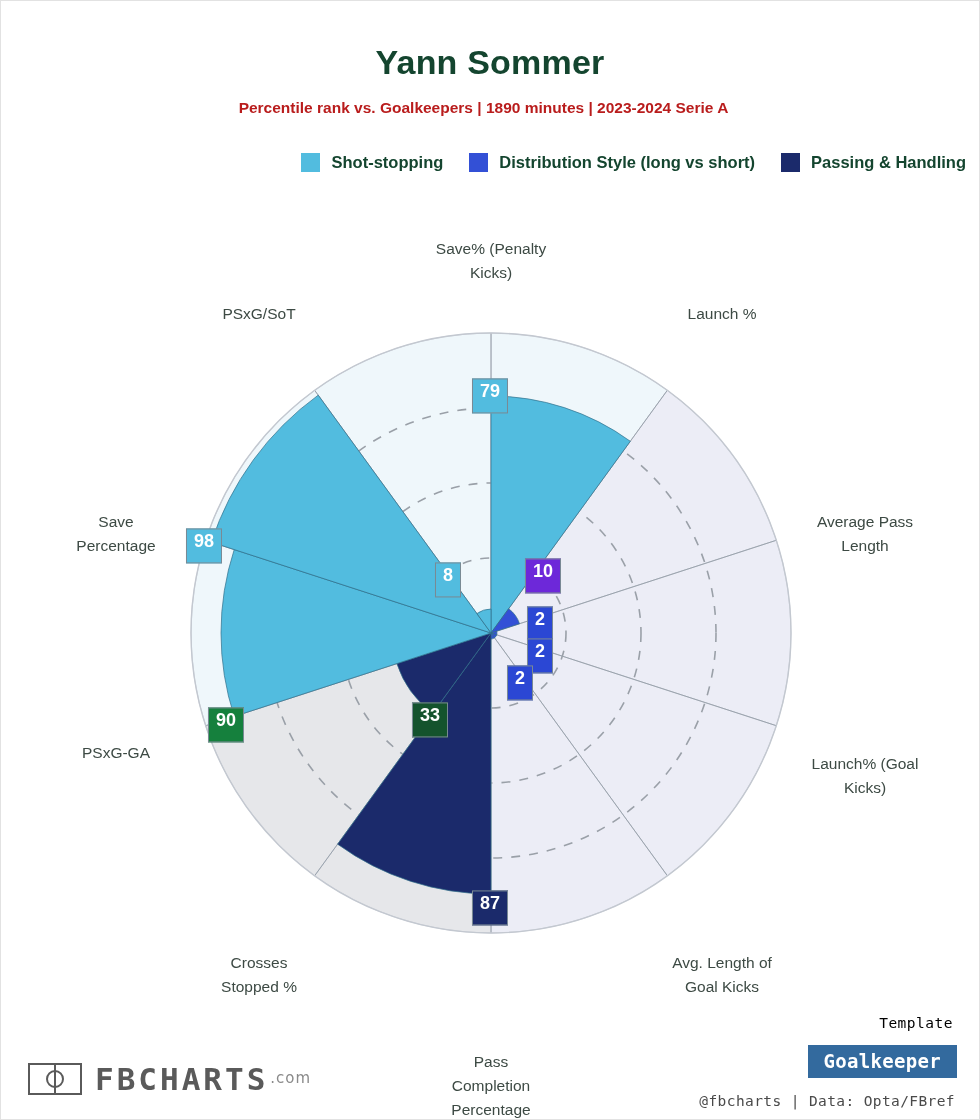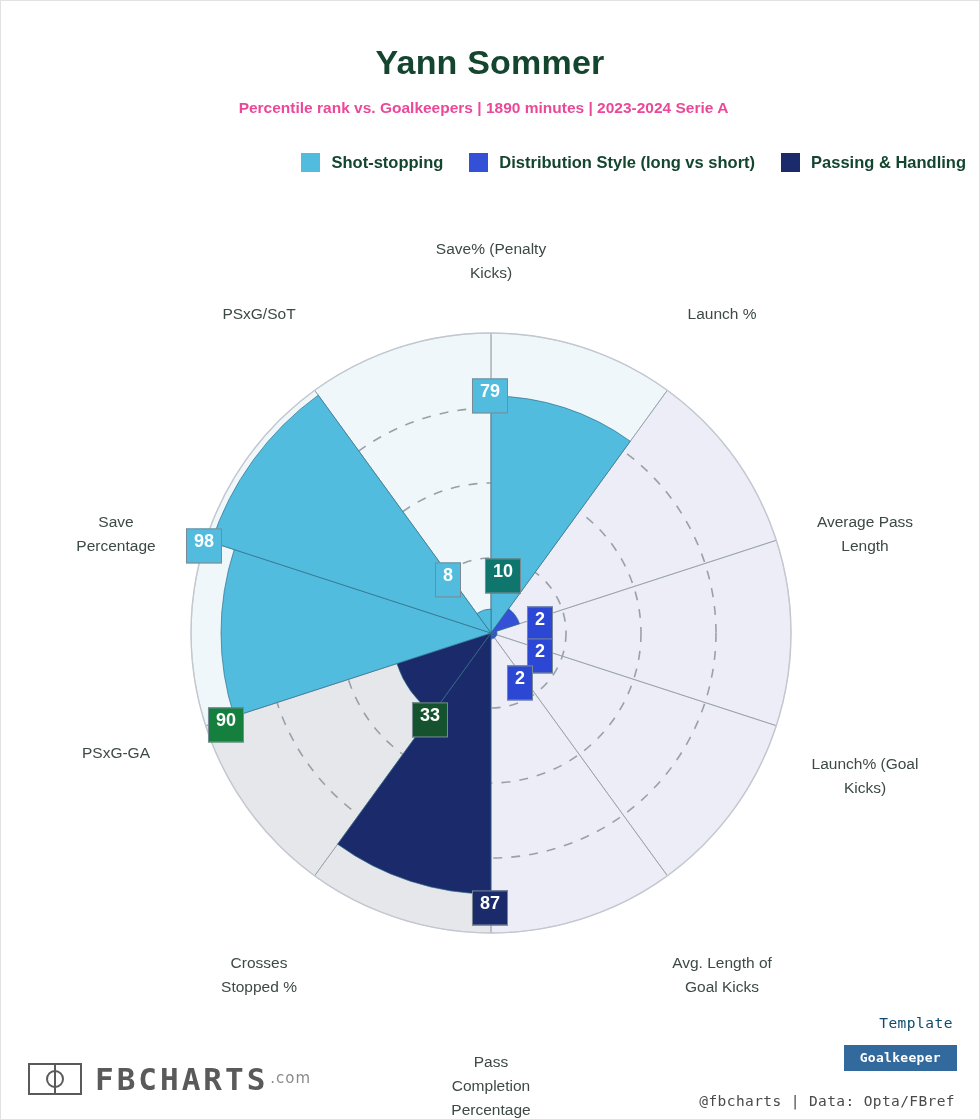--- a/index.html
+++ b/index.html
@@ -20,21 +20,21 @@
     position:absolute;left:0;right:0;top:42px;
     text-align:center;
     font-size:34px;font-weight:bold;
     color:#14452f;
     letter-spacing:0.2px;
   }
   .subtitle{
     position:absolute;left:0;right:13px;top:98px;
     text-align:center;
     font-size:15.5px;font-weight:bold;
-    color:#ec4899;
+    color:#b91c1c;
   }
   .legend{
     position:absolute;left:0;right:0;top:152px;
     display:flex;justify-content:flex-end;align-items:center;
     gap:0px;
   }
   .legend-item{
     display:flex;align-items:center;
     margin:0 13px;
   }
@@ -56,29 +56,29 @@
     position:absolute;
     font-size:15.5px;
     color:#3d4a44;
     text-align:center;
     line-height:1.55;
     white-space:pre-line;
   }
   .footer-template{
     position:absolute;right:26px;top:1014px;
     font-size:14.5px;
-    color:#0c4a6e;
+    color:#000000;
     font-family:"DejaVu Sans Mono", monospace;
     letter-spacing:0.5px;
   }
   .footer-badge{
     position:absolute;right:22px;top:1044px;
     background:#336a9e;
     color:#ffffff;
-    font-size:13px;font-weight:bold;
+    font-size:19px;font-weight:bold;
     padding:5px 16px 6px 16px;
     font-family:"DejaVu Sans Mono", monospace;
     letter-spacing:0.3px;
   }
   .footer-credit{
     position:absolute;right:24px;top:1092px;
     font-size:14.5px;
     color:#4a4a4a;
     font-family:"DejaVu Sans Mono", monospace;
     letter-spacing:0.4px;
@@ -196,21 +196,21 @@
 (Launched)</div>
       <div class="axis-label" style="left: 148px; top: 950px; width: 220px;">Crosses
 Stopped %</div>
       <div class="axis-label" style="left: 5px; top: 740px; width: 220px;">PSxG-GA</div>
       <div class="axis-label" style="left: 5px; top: 509px; width: 220px;">Save
 Percentage</div>
       <div class="axis-label" style="left: 148px; top: 301px; width: 220px;">PSxG/SoT</div>
     </div>
   <div id="value-labels">
       <div class="val-box" style="left: 489px; top: 395px; background: rgb(82, 188, 223);">79</div>
-      <div class="val-box" style="left: 502px; top: 575px; background: #0f766e;">10</div>
+      <div class="val-box" style="left: 542px; top: 575px; background: #6d28d9;">10</div>
       <div class="val-box" style="left: 539px; top: 623px; background: rgb(43, 71, 212);">2</div>
       <div class="val-box" style="left: 539px; top: 655px; background: rgb(43, 71, 212);">2</div>
       <div class="val-box" style="left: 519px; top: 682px; background: rgb(43, 71, 212);">2</div>
       <div class="val-box" style="left: 489px; top: 907px; background: rgb(27, 42, 107);">87</div>
       <div class="val-box" style="left: 429px; top: 719px; background: #14532d;">33</div>
       <div class="val-box" style="left: 225px; top: 724px; background: #15803d;">90</div>
       <div class="val-box" style="left: 203px; top: 545px; background: rgb(82, 188, 223);">98</div>
       <div class="val-box" style="left: 447px; top: 579px; background: rgb(82, 188, 223);">8</div>
     </div>
 

